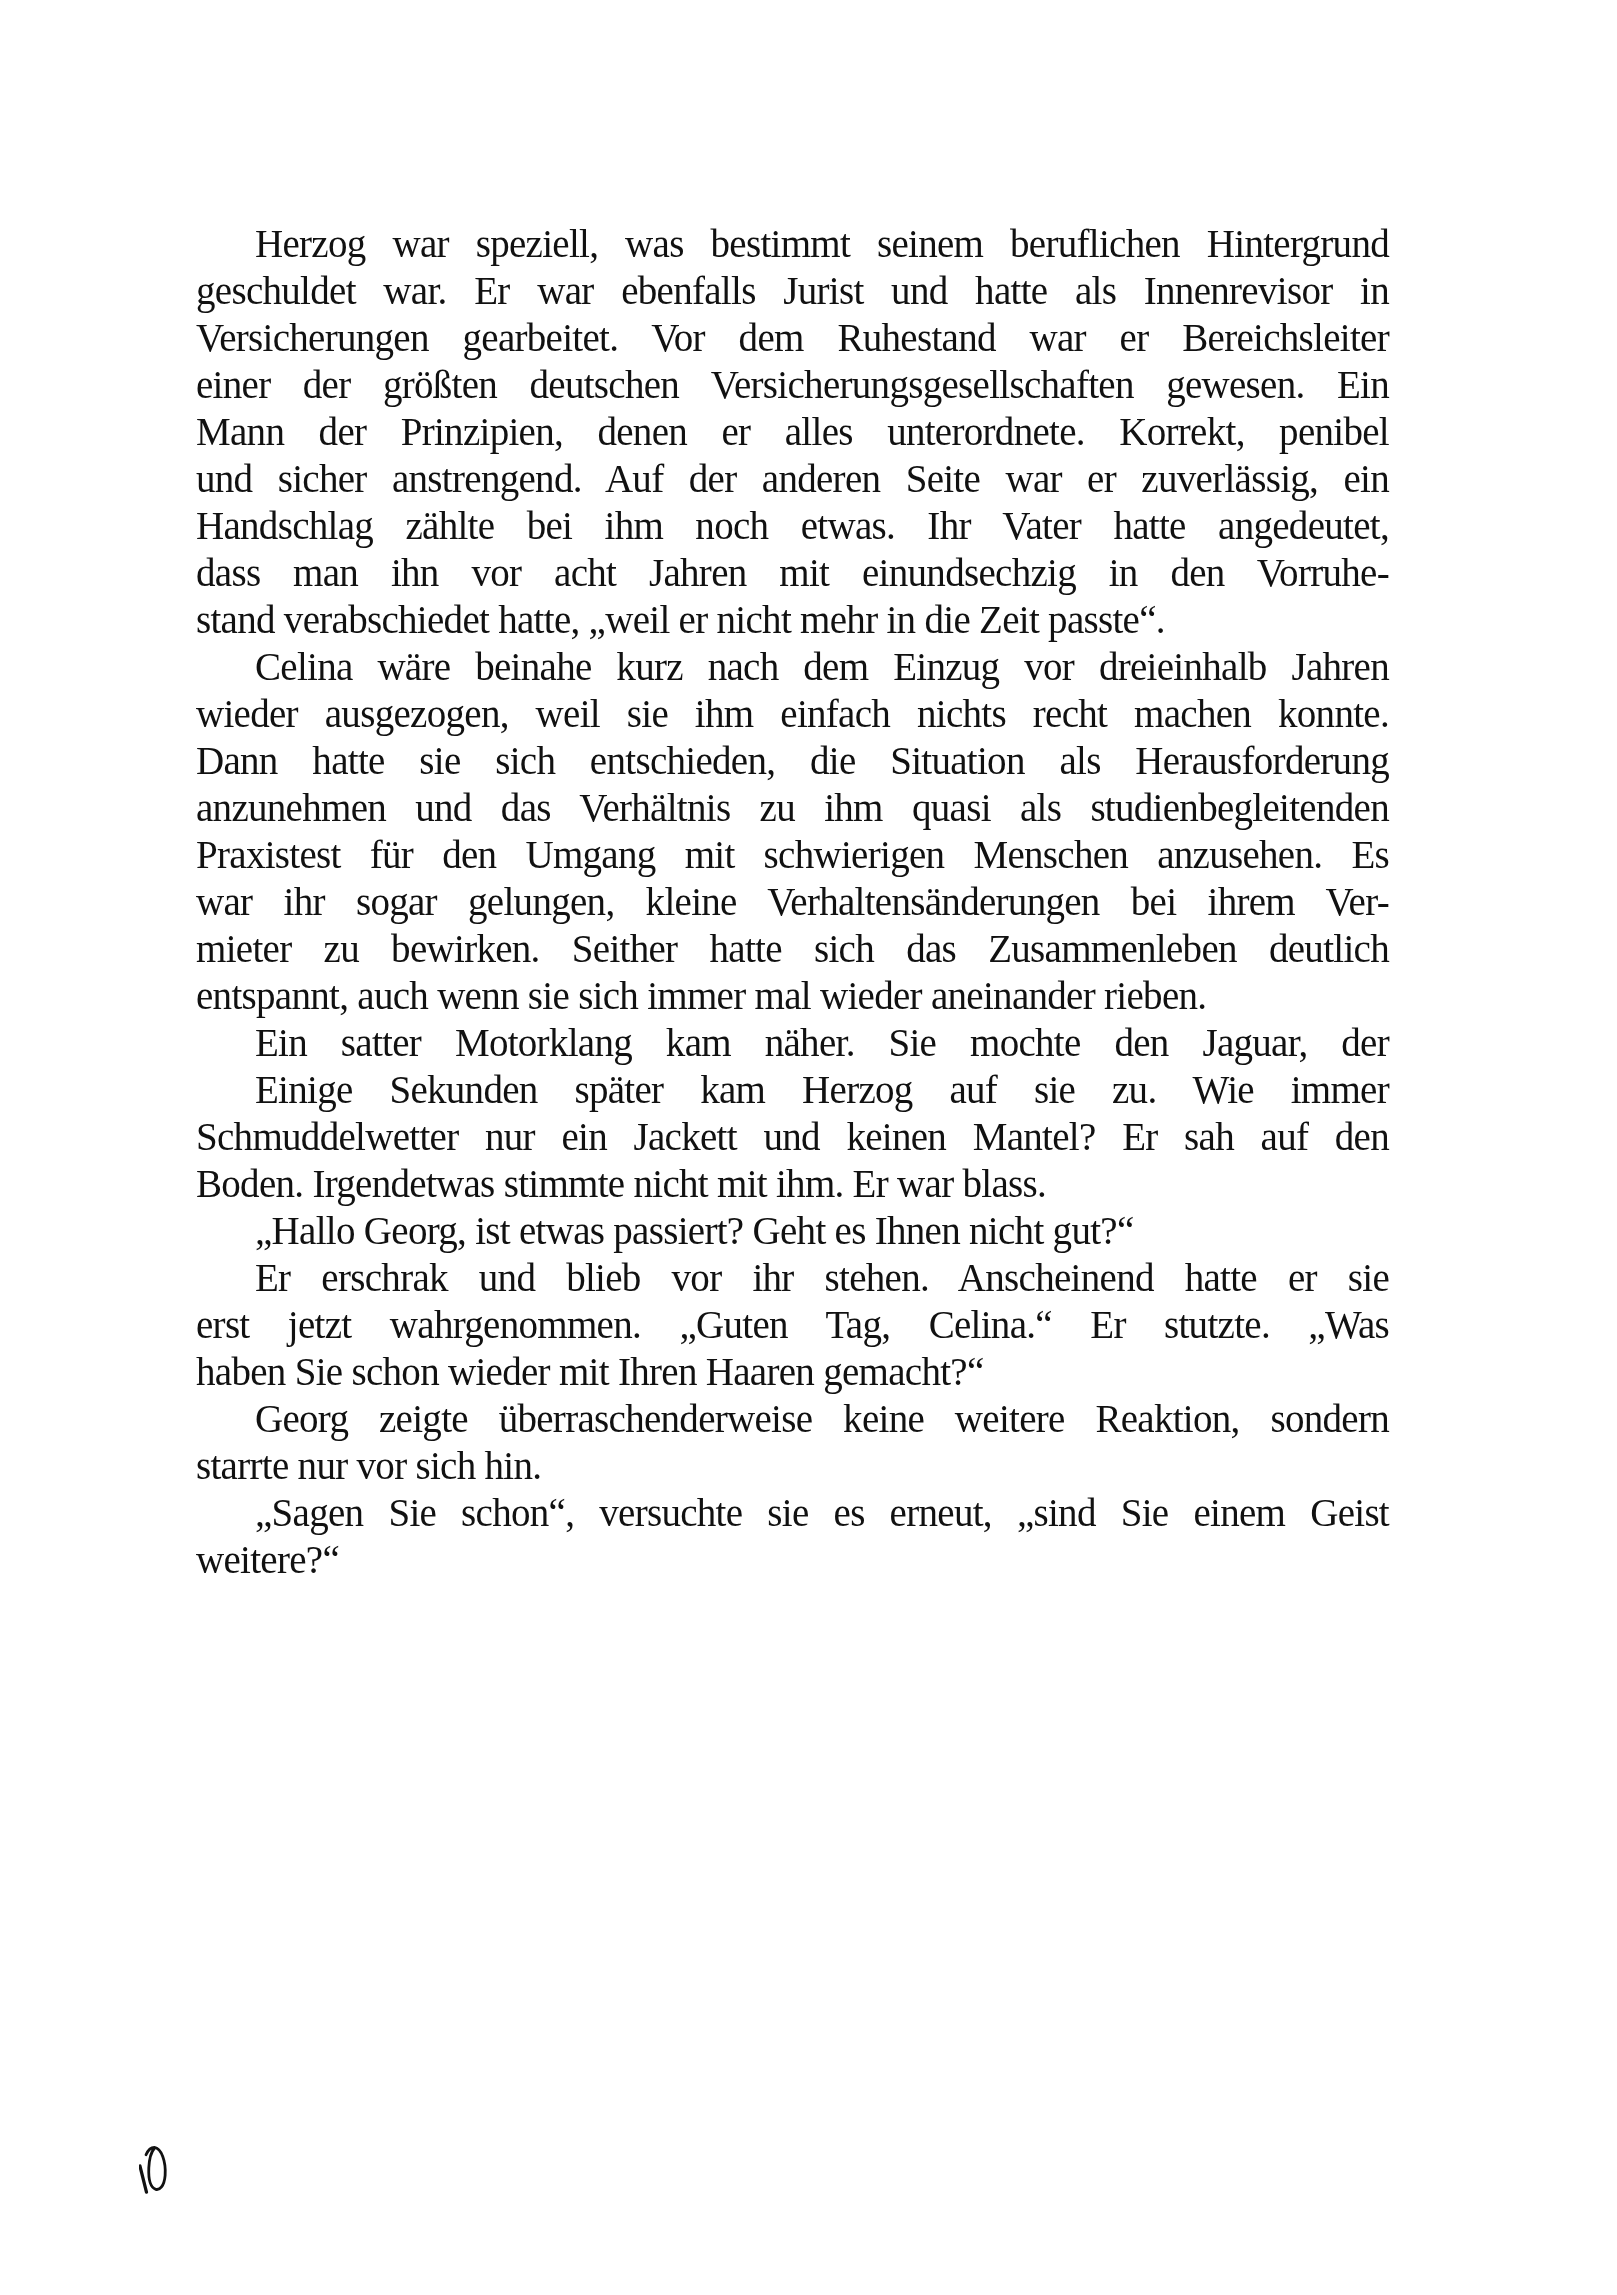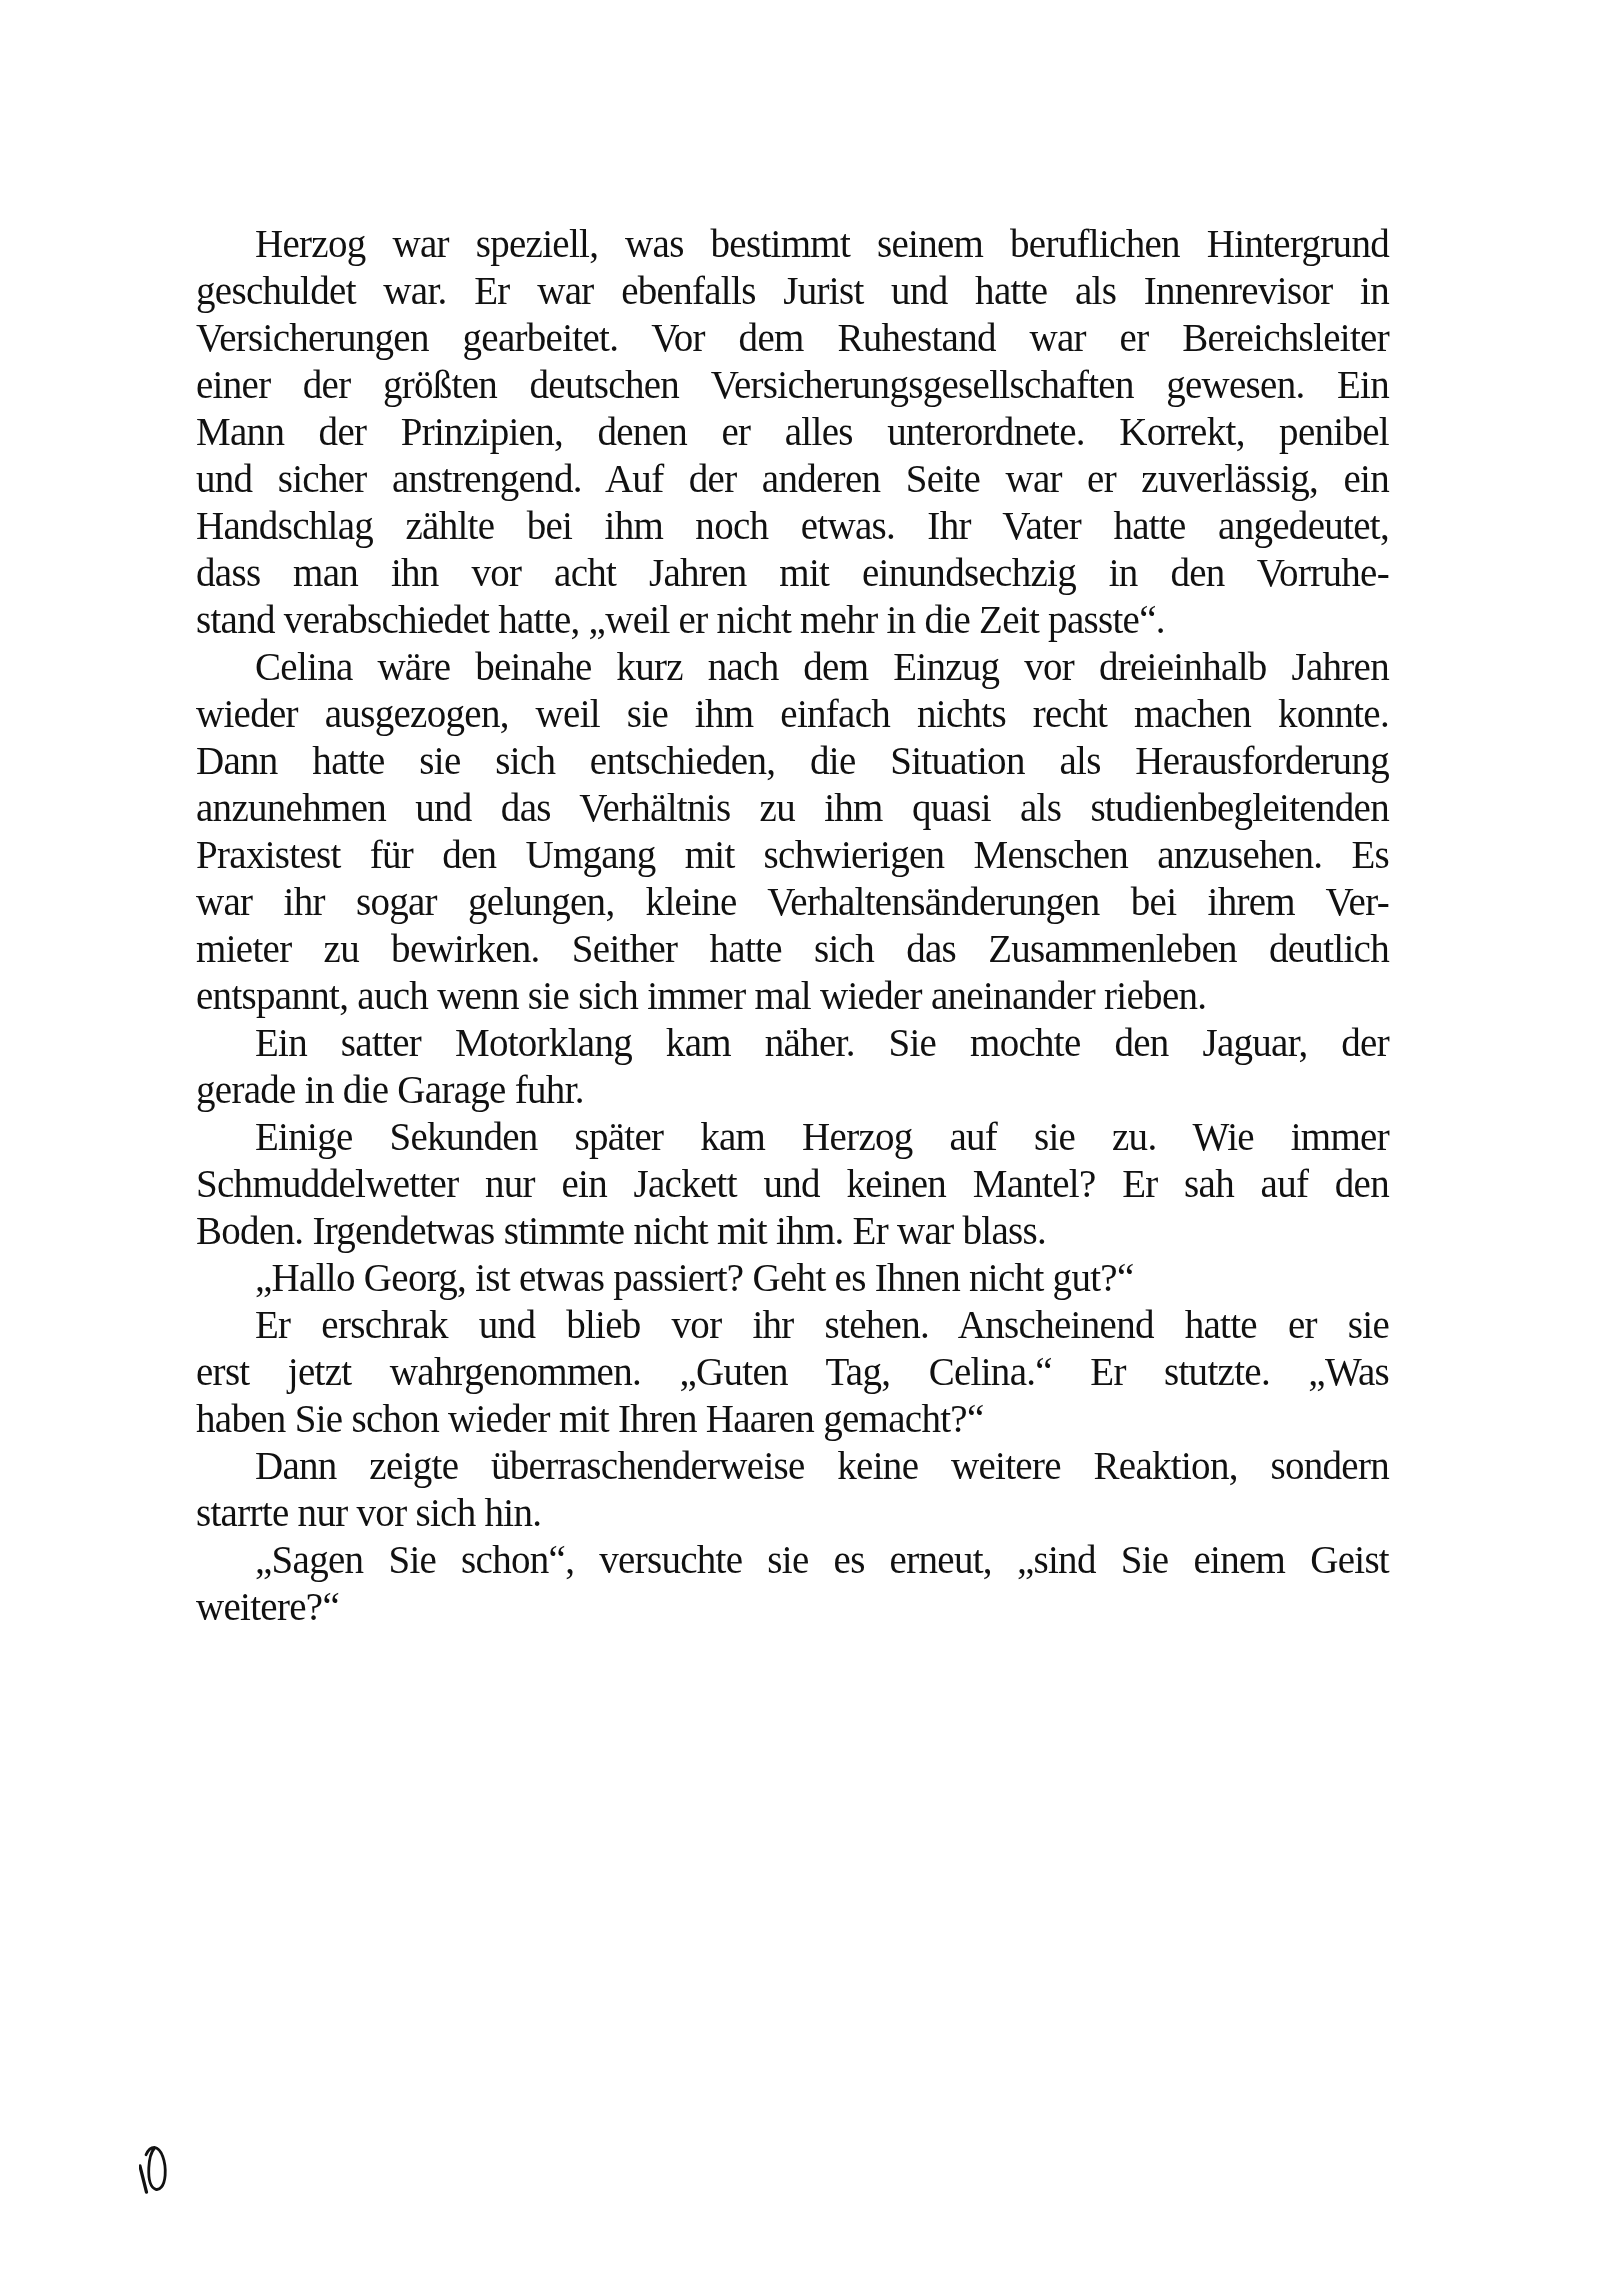--- a/index.html
+++ b/index.html
@@ -79,42 +79,41 @@
       <span class="line">Dann hatte sie sich entschieden, die Situation als Herausforderung</span>
       <span class="line">anzunehmen und das Verhältnis zu ihm quasi als studienbegleitenden</span>
       <span class="line">Praxistest für den Umgang mit schwierigen Menschen anzusehen. Es</span>
       <span class="line">war ihr sogar gelungen, kleine Verhaltensänderungen bei ihrem Ver-</span>
       <span class="line">mieter zu bewirken. Seither hatte sich das Zusammenleben deutlich</span>
       <span class="line last">entspannt, auch wenn sie sich immer mal wieder aneinander rieben.</span>
     </div>
 
     <div>
       <span class="line indent">Ein satter Motorklang kam näher. Sie mochte den Jaguar, der</span>
-      <span class="line last">gerade in die Garage fuhr.</span>
     </div>
 
     <div>
       <span class="line indent">Einige Sekunden später kam Herzog auf sie zu. Wie immer</span>
       <span class="line">Schmuddelwetter nur ein Jackett und keinen Mantel? Er sah auf den</span>
       <span class="line last">Boden. Irgendetwas stimmte nicht mit ihm. Er war blass.</span>
     </div>
 
     <div>
       <span class="line indent last">„Hallo Georg, ist etwas passiert? Geht es Ihnen nicht gut?“</span>
     </div>
 
     <div>
       <span class="line indent">Er erschrak und blieb vor ihr stehen. Anscheinend hatte er sie</span>
       <span class="line">erst jetzt wahrgenommen. „Guten Tag, Celina.“ Er stutzte. „Was</span>
       <span class="line last">haben Sie schon wieder mit Ihren Haaren gemacht?“</span>
     </div>
 
 
     <div>
-      <span class="line indent">Dann zeigte überraschenderweise keine weitere Reaktion, sondern</span>
+      <span class="line indent">Georg zeigte überraschenderweise keine weitere Reaktion, sondern</span>
       <span class="line last">starrte nur vor sich hin.</span>
     </div>
 
     <div>
       <span class="line indent">„Sagen Sie schon“, versuchte sie es erneut, „sind Sie einem Geist</span>
       <span class="line last">weitere?“</span>
     </div>
 
   </div>
 

